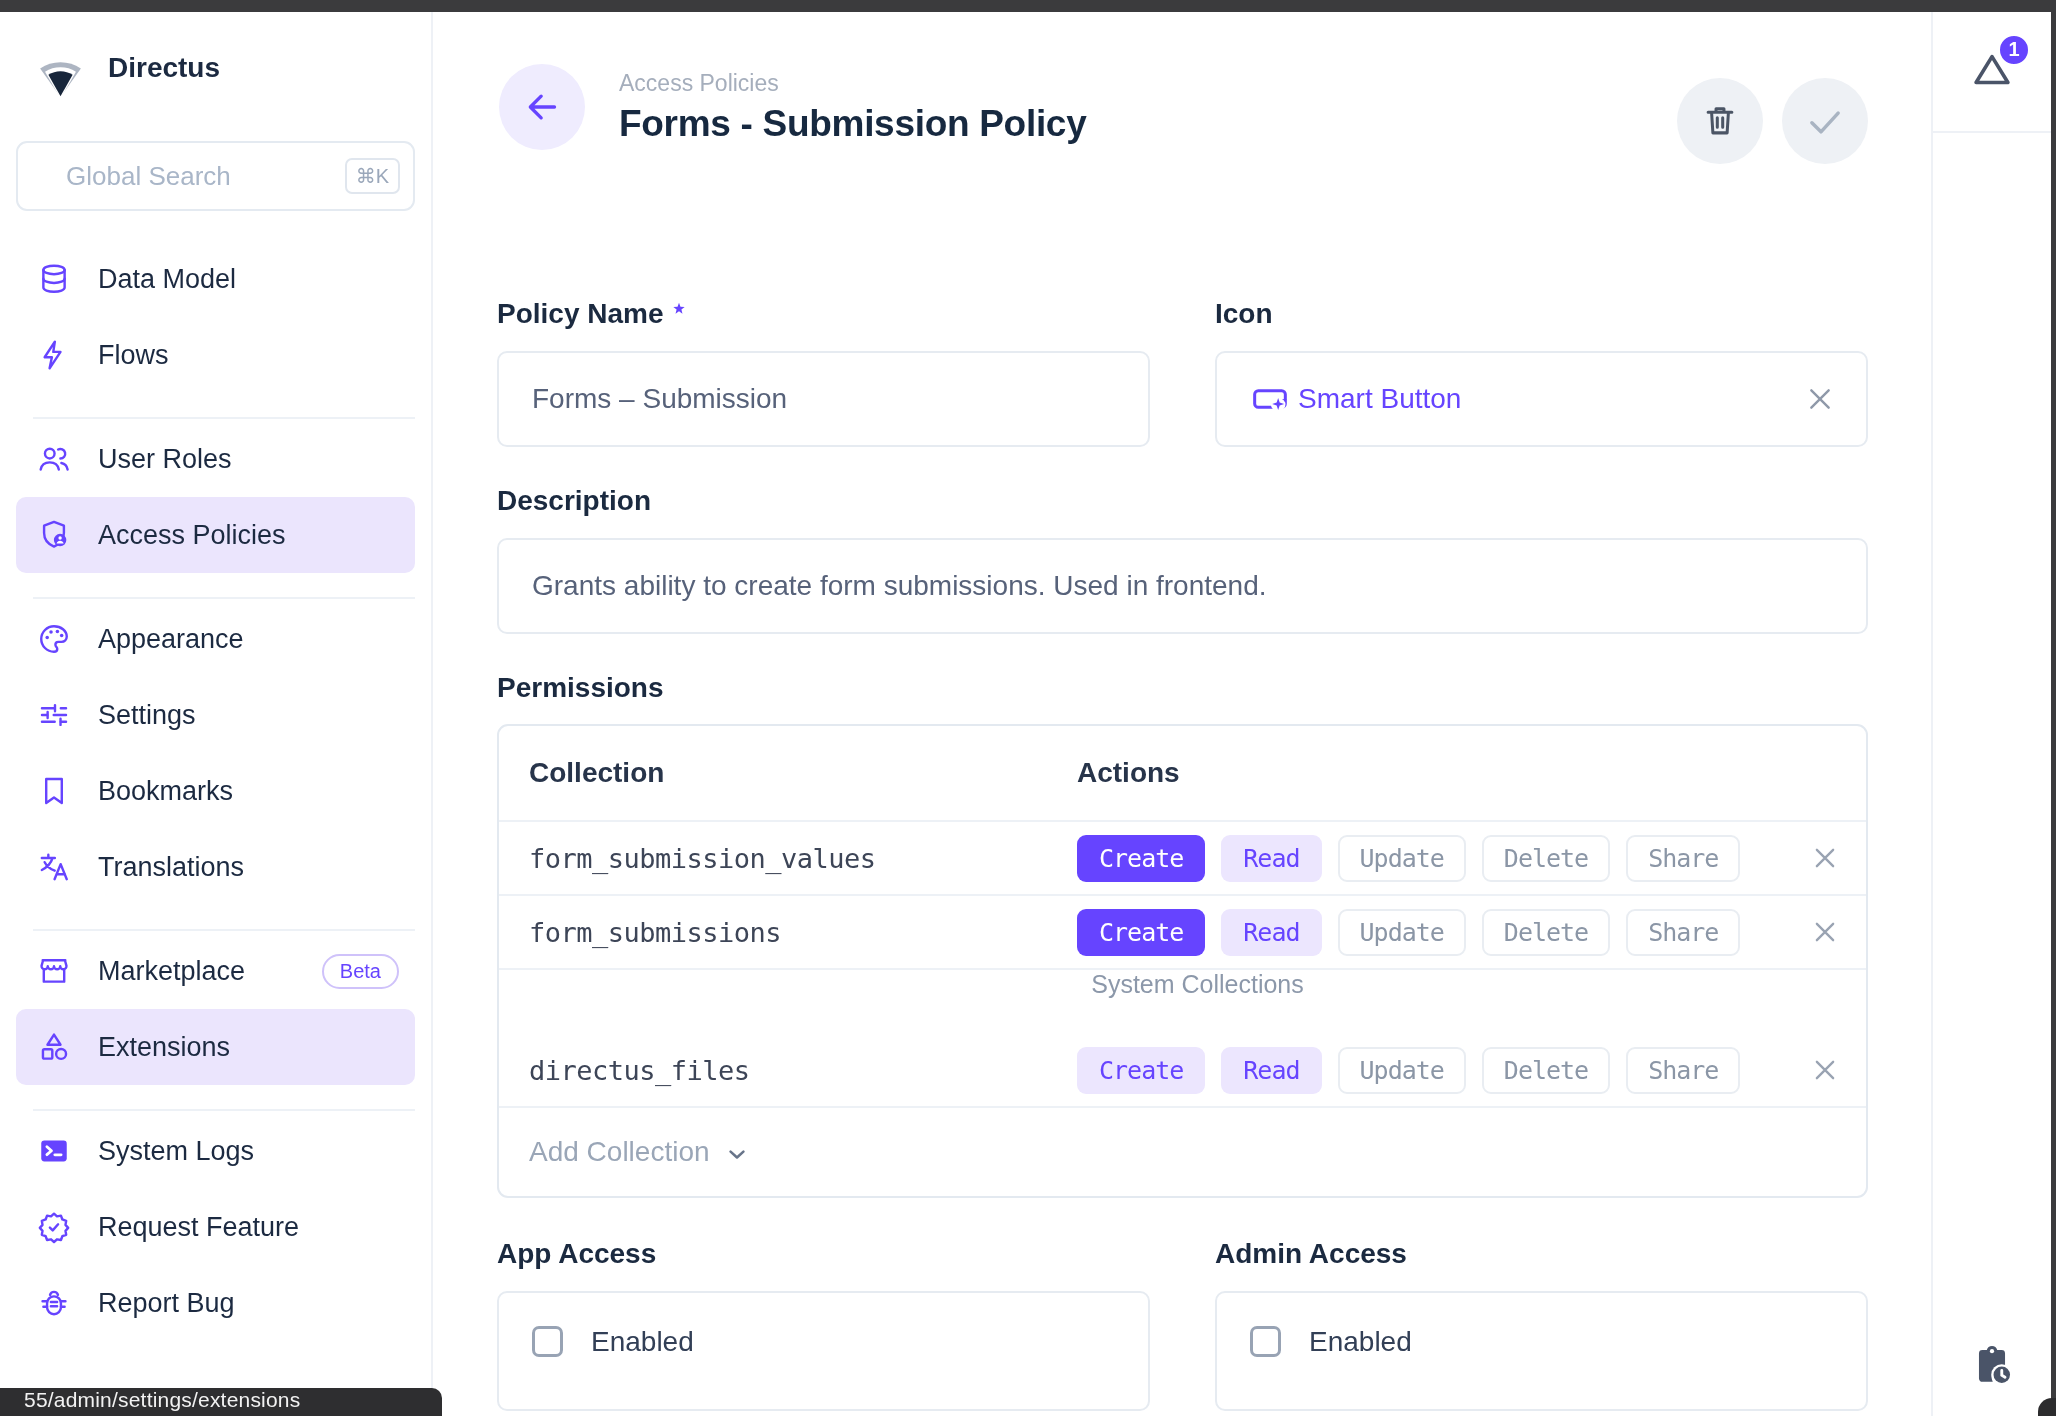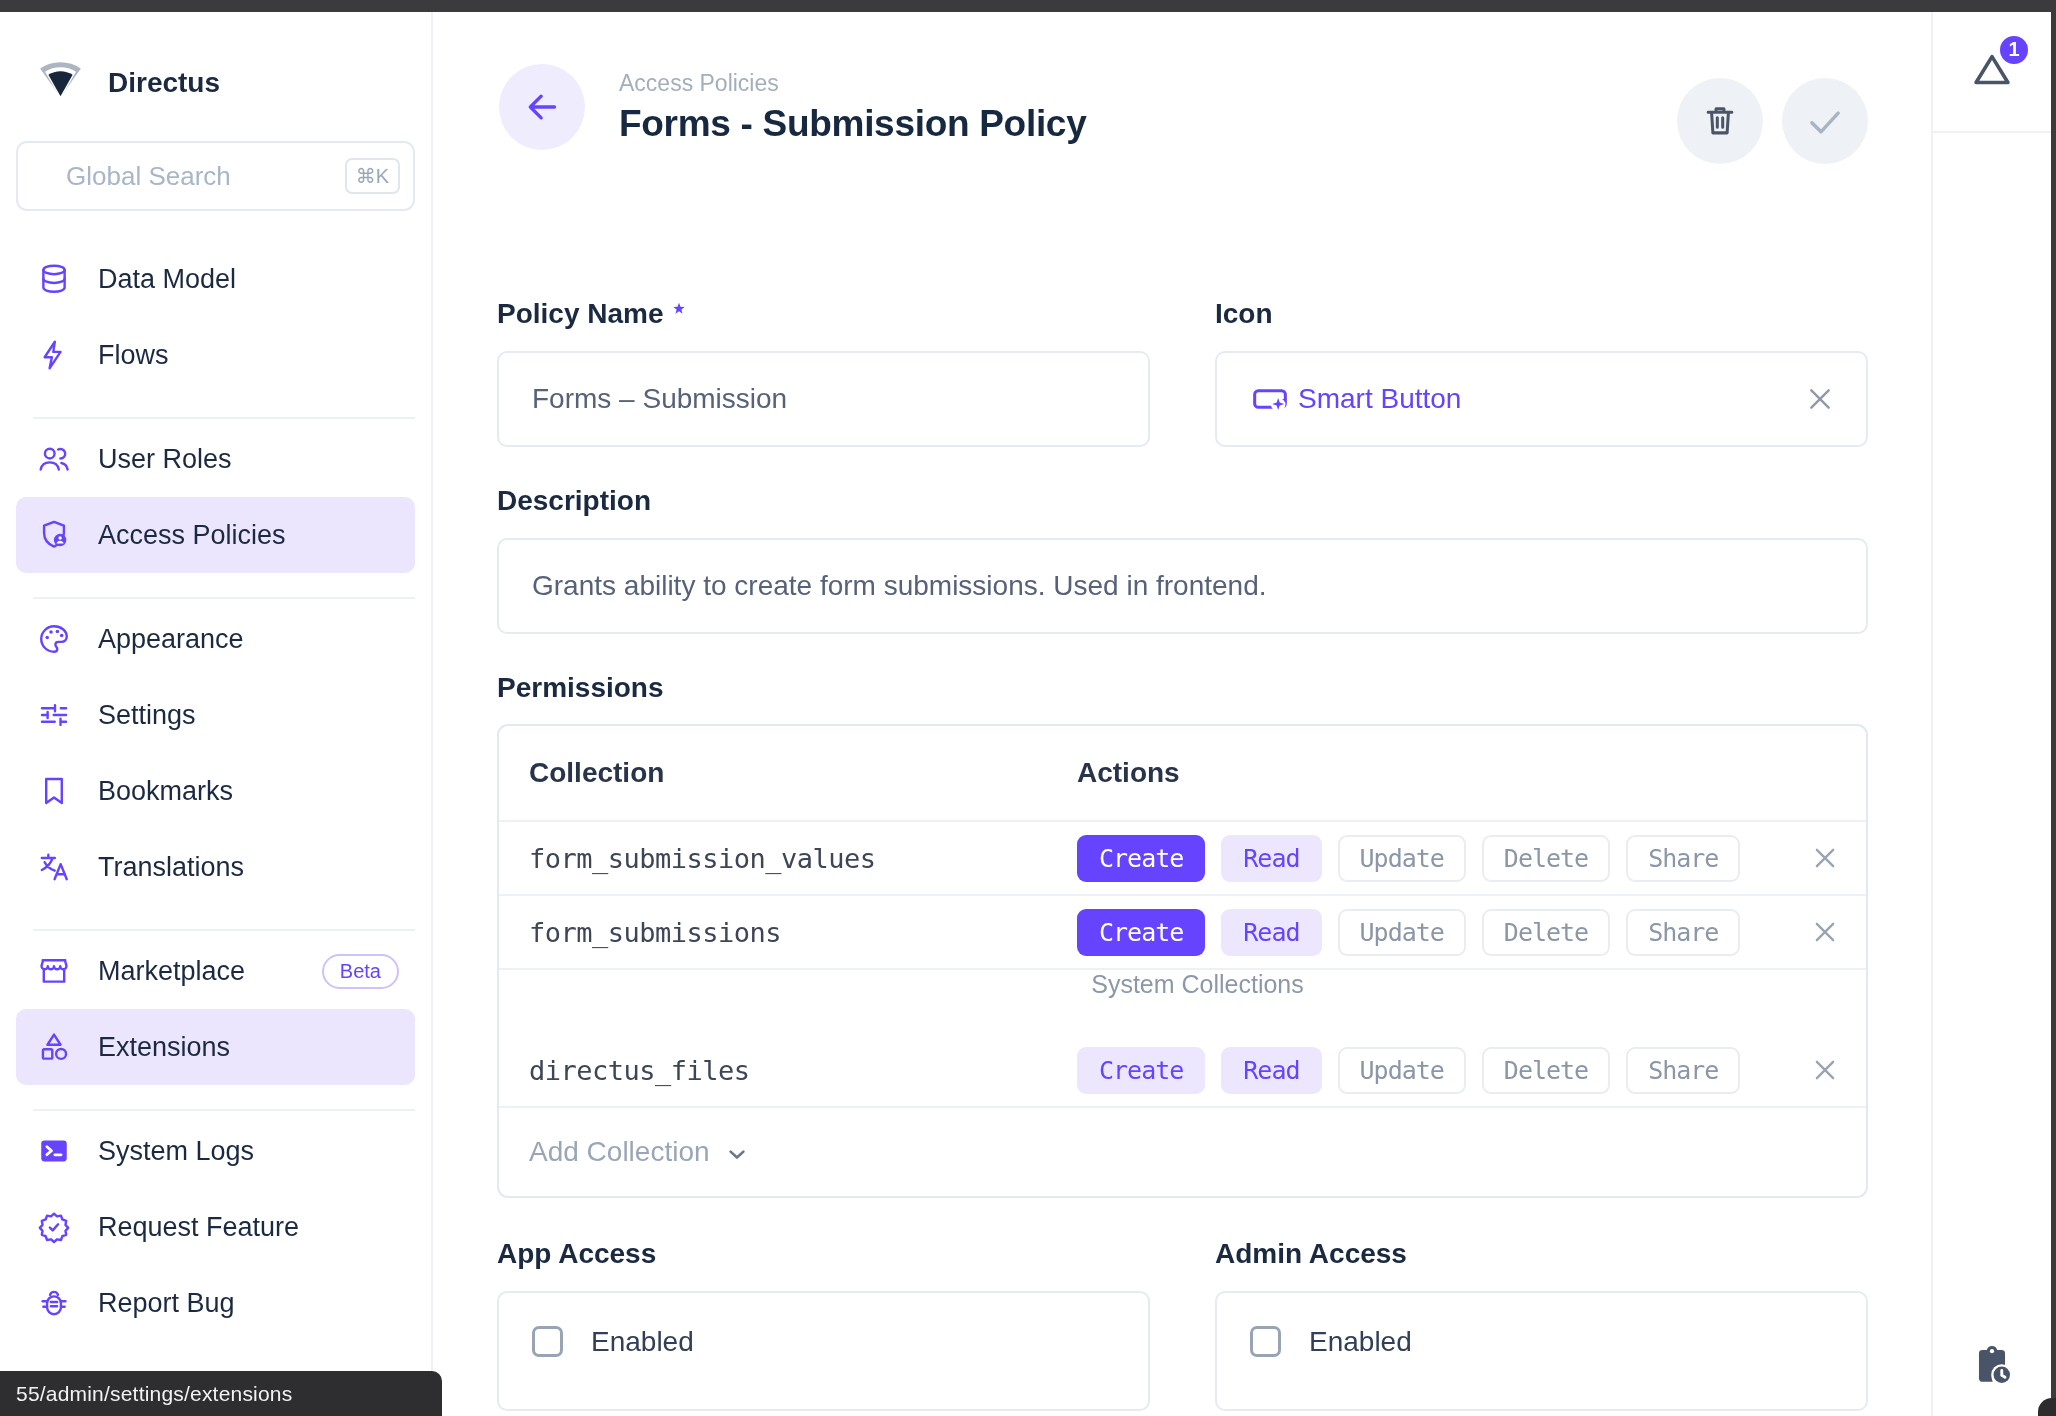--- a/index.html
+++ b/index.html
@@ -9,32 +9,32 @@
     font-family:"Liberation Sans","DejaVu Sans",sans-serif;
     color:#172940;
   }
   .mono { font-family:"DejaVu Sans Mono","Liberation Mono",monospace; }
 
   
   .topbar { position:absolute; top:0; left:0; width:100%; height:12px; background:#3b3b3d; z-index:60; }
   .right-strip { position:absolute; top:0; right:0; width:5px; height:100%; background:#3b3b3d; z-index:55; }
   .corner-dark { position:absolute; right:0; bottom:0; width:18px; height:18px; background:#2c2c2e; border-top-left-radius:14px; z-index:62; }
   .statusbar {
-    position:absolute; left:0; bottom:0; height:45px; min-width:442px;
+    position:absolute; left:0; bottom:0; height:28px; min-width:442px;
     background:#2e2e30; color:#f2f2f2; font-size:21px;
-    display:flex; align-items:center; padding:0 18px 0 16px;
+    display:flex; padding:0 18px 0 24px;
     border-top-right-radius:10px; z-index:70; letter-spacing:.2px;
   }
 
   
   .sidebar {
     position:absolute; top:12px; left:0; bottom:0; width:433px;
     background:#fff; border-right:2px solid #eef1f6; z-index:10; overflow:hidden;
   }
-  .brand { display:flex; align-items:flex-end; gap:24px; margin:40px 16px 0 37px; }
+  .brand { display:flex; align-items:flex-start; gap:24px; margin:40px 16px 0 37px; }
   .brand-name { font-size:28px; font-weight:600; color:#1c2a41; }
   .search {
     margin:42px 16px 0; height:70px; border:2px solid #e4eaf1; border-radius:11px;
     display:flex; align-items:center; padding:0 13px 0 48px; background:#fff; cursor:text;
   }
   .search-ph { font-size:26px; color:#a9b6c8; }
   .kbd {
     margin-left:auto; border:2px solid #e0e6ee; border-radius:7px; color:#9aa7ba;
     font-size:20px; padding:4px 9px; font-weight:500;
   }

